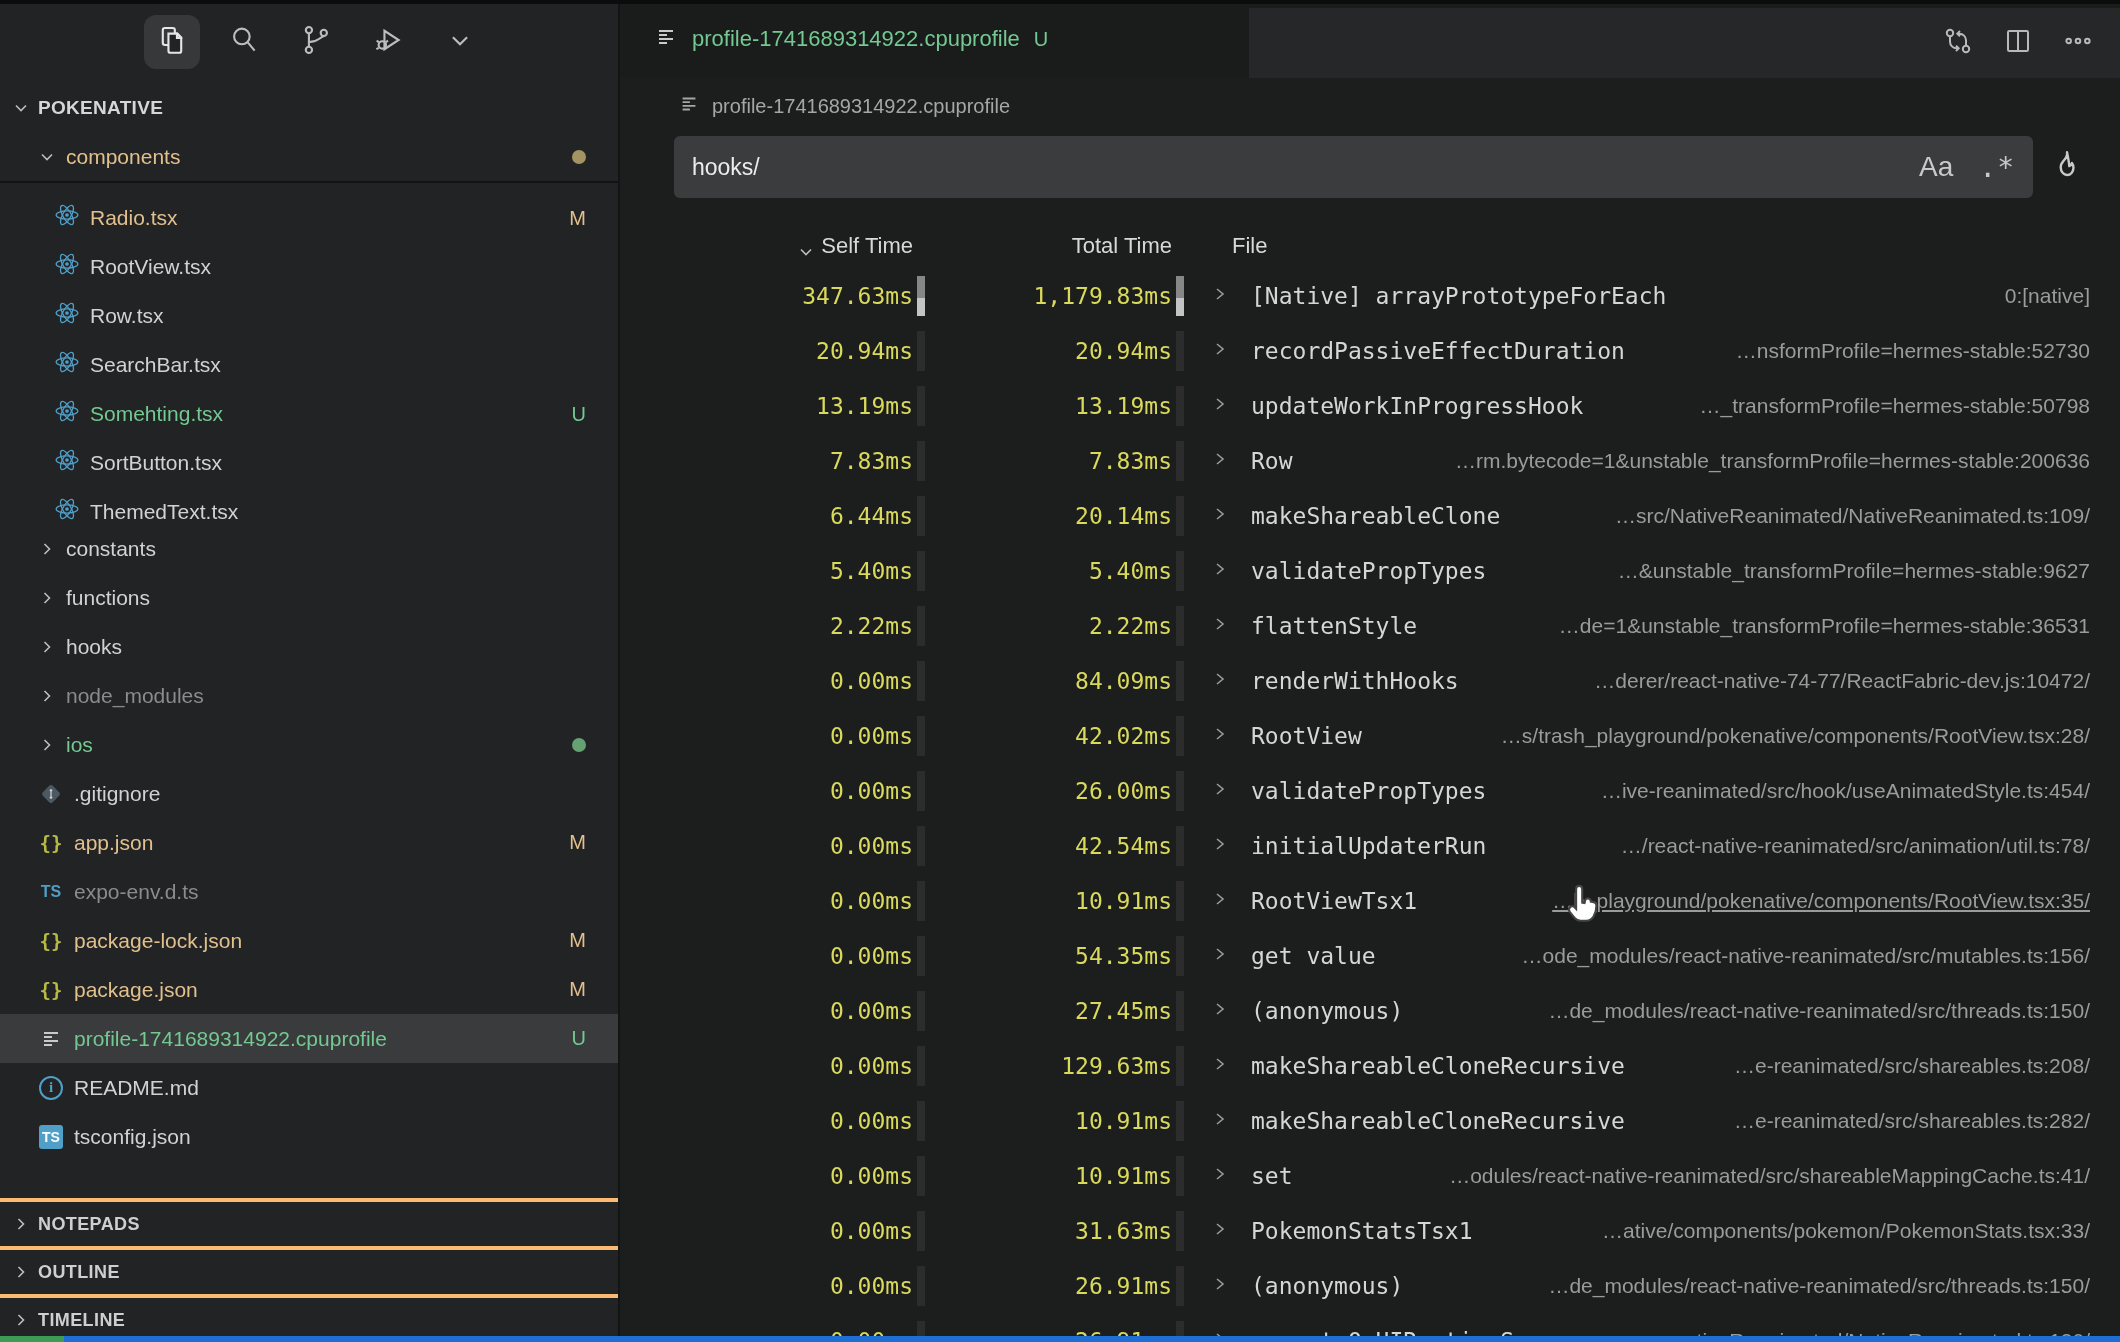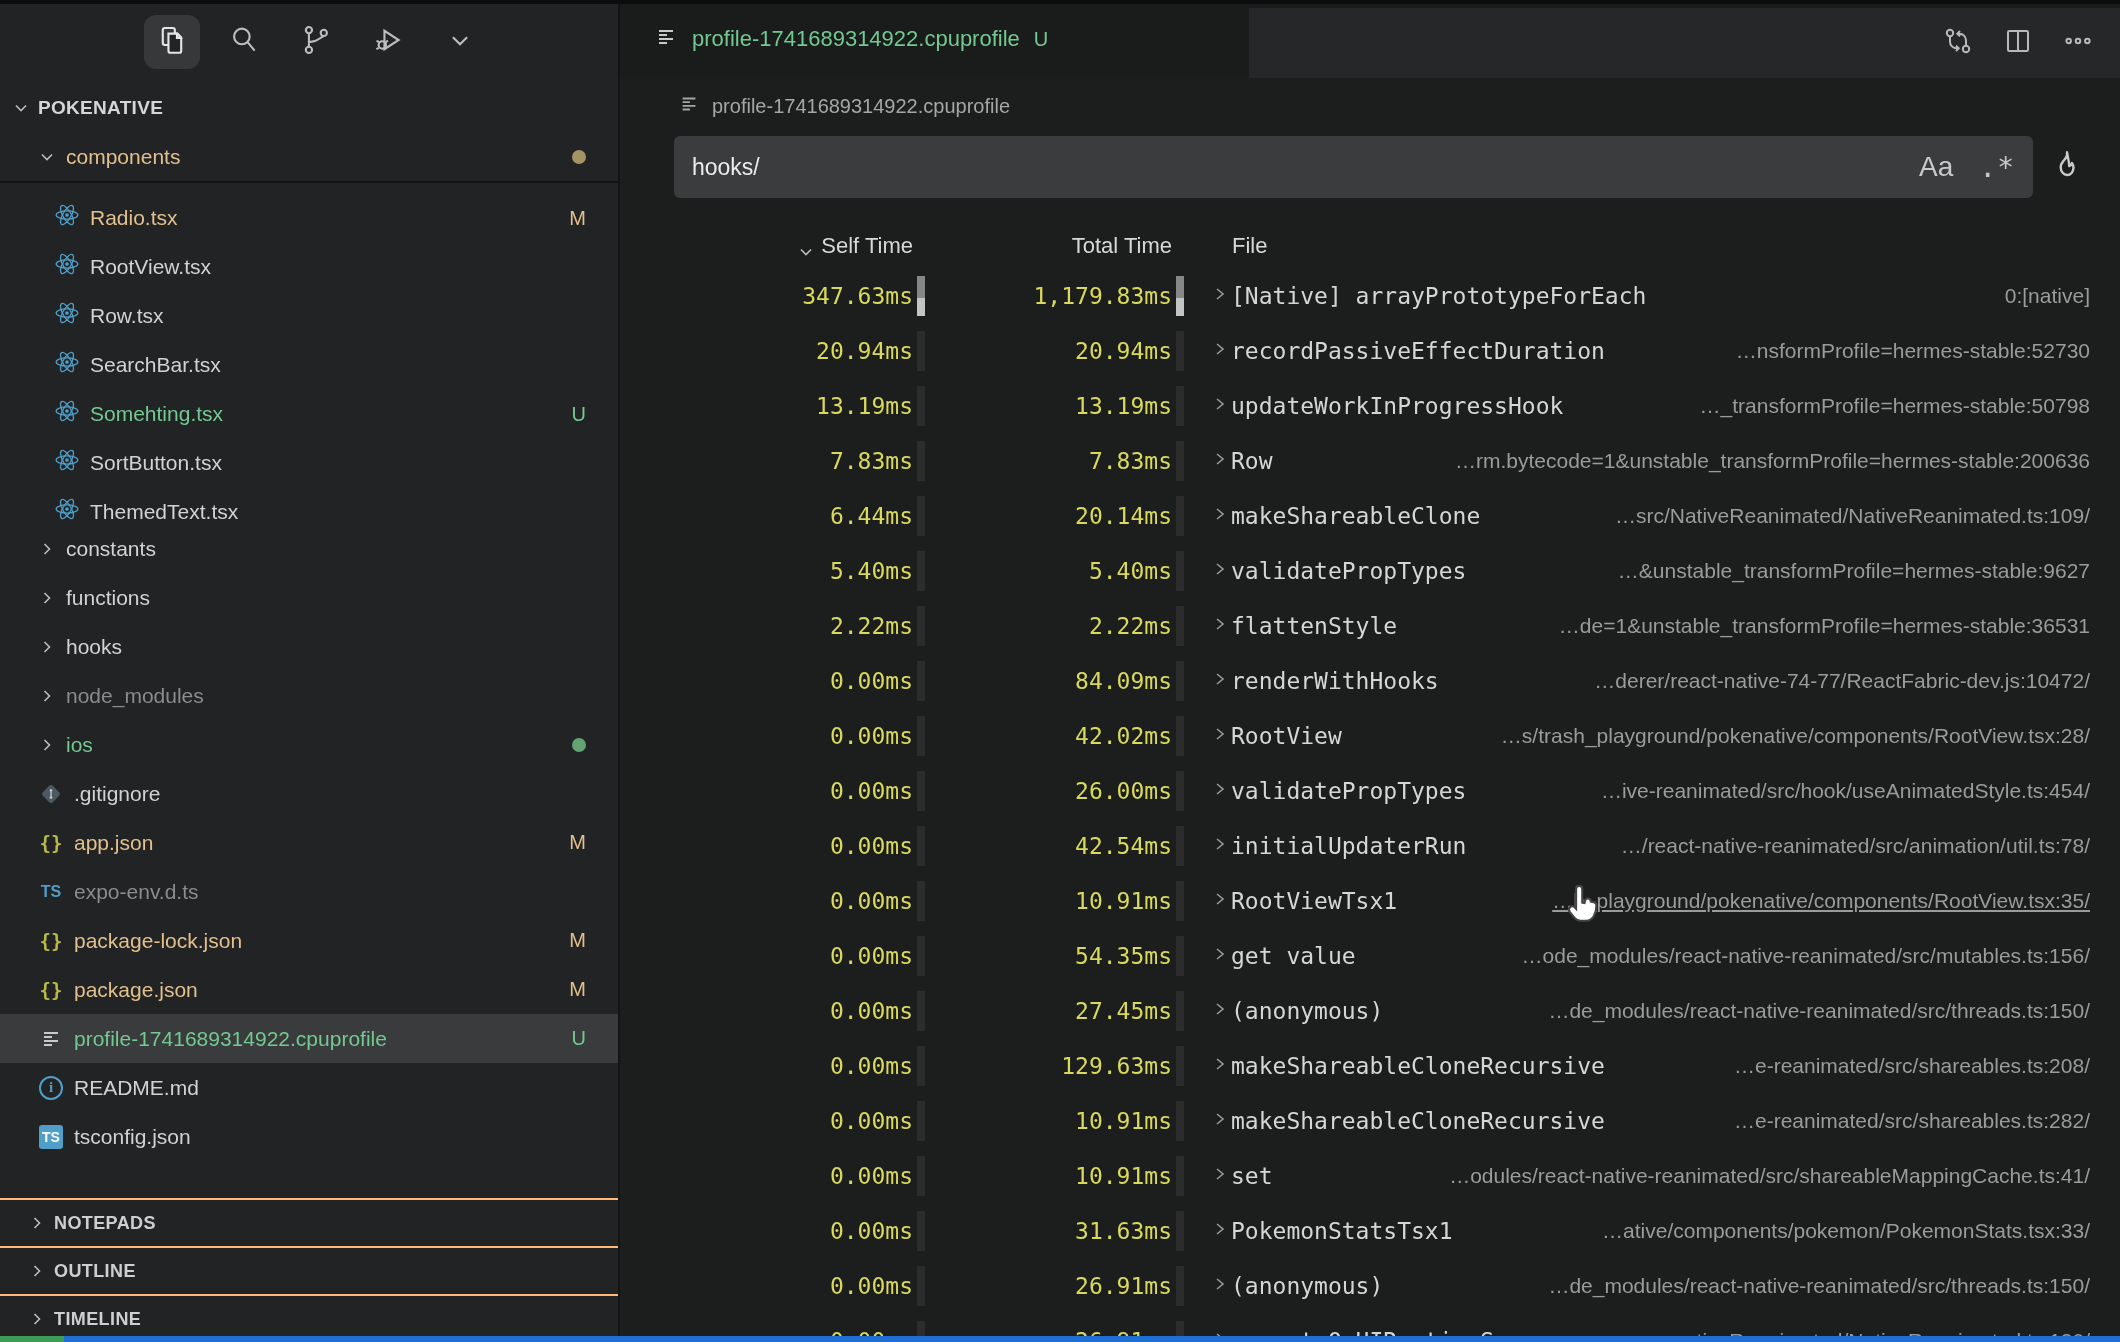--- a/index.html
+++ b/index.html
@@ -42,21 +42,21 @@
   .badge.dot.green { background:#64a173; }
 
   .icon-braces { color:#b8bb43; font-weight:bold; font-size:19px; font-family:"DejaVu Sans Mono",monospace; }
   .icon-ts-plain { color:#4f9fc8; font-weight:bold; font-size:16px; }
   .icon-ts-square { width:24px; height:24px; background:#4f9fc8; border-radius:3px; color:#fff;
     font-weight:bold; font-size:14px; display:flex; align-items:center; justify-content:center; }
   .icon-readme { width:24px; height:24px; border:2px solid #4f9fc8; border-radius:50%; color:#4f9fc8;
     font-size:15px; font-weight:bold; display:flex; align-items:center; justify-content:center; font-family:"Liberation Serif",serif; }
 
   .spacer { flex:1; }
-  .panel-row { height:48px; border-top:2px solid #fdba74; display:flex; align-items:center; padding-left:26px; gap:6px;
+  .panel-row { height:48px; border-top:4px solid #fdba74; display:flex; align-items:center; padding-left:10px; gap:6px;
     color:#cfcfcf; font-weight:bold; font-size:18px; letter-spacing:.4px; flex-shrink:0; }
 
   
   .editor { flex:1; height:100%; background:#1c1d1d; display:flex; flex-direction:column; position:relative; }
   .tabbar { height:78px; display:flex; background:#1a1b1b; flex-shrink:0; position:relative; }
   .tab { width:629px; display:flex; align-items:center; padding-left:34px; gap:14px; background:#1a1b1b; }
   .tab-title { color:var(--untracked); font-size:22px; }
   .tab-badge { color:var(--untracked); font-size:20px; }
   .tab-rest { flex:1; background:#262728; margin-top:8px; display:flex; align-items:center; justify-content:flex-end;
     gap:28px; padding-right:26px; }
@@ -84,21 +84,21 @@
 
   #profile-rows { flex:1; overflow:hidden; }
   .prow { height:55px; display:flex; align-items:center; }
   .val { font-family:"DejaVu Sans Mono",monospace; font-size:23px; color:var(--value-yellow); }
   .val.self { width:293px; text-align:right; }
   .val.total { width:245px; text-align:right; }
   .gauge { width:8px; height:40px; margin:0 2px 0 4px; background:rgba(255,255,255,0.07); align-self:center; }
   .prow.hot .gauge { background:linear-gradient(to bottom, rgba(170,170,170,.75) 55%, rgba(225,225,225,.85) 55%); }
   .rchev { margin-left:25px; width:20px; flex-shrink:0; }
   .rchev svg { width:18px; height:18px; stroke:#9a9a9a; fill:none; stroke-width:1.6; }
-  .fn { font-family:"DejaVu Sans Mono",monospace; font-size:23px; color:#d6d6d6; margin-left:0; white-space:nowrap; }
+  .fn { font-family:"DejaVu Sans Mono",monospace; font-size:23px; color:#d6d6d6; margin-left:20px; white-space:nowrap; }
   .fpath { flex:1; text-align:right; padding-right:30px; color:#9b9b9b; font-size:21px; white-space:nowrap; overflow:hidden; }
   .prow.linked .fpath { text-decoration:underline; }
 
   
   .hand-cursor { position:absolute; left:1560px; top:882px; width:46px; height:46px; z-index:4; pointer-events:none; }
 
   
   .bottom-strip { position:absolute; left:0; bottom:0; width:2120px; height:6px; z-index:7; display:flex; }
   .strip-green { width:64px; height:100%; background:var(--strip-green); }
   .strip-blue { flex:1; height:100%; background:var(--strip-blue); }

